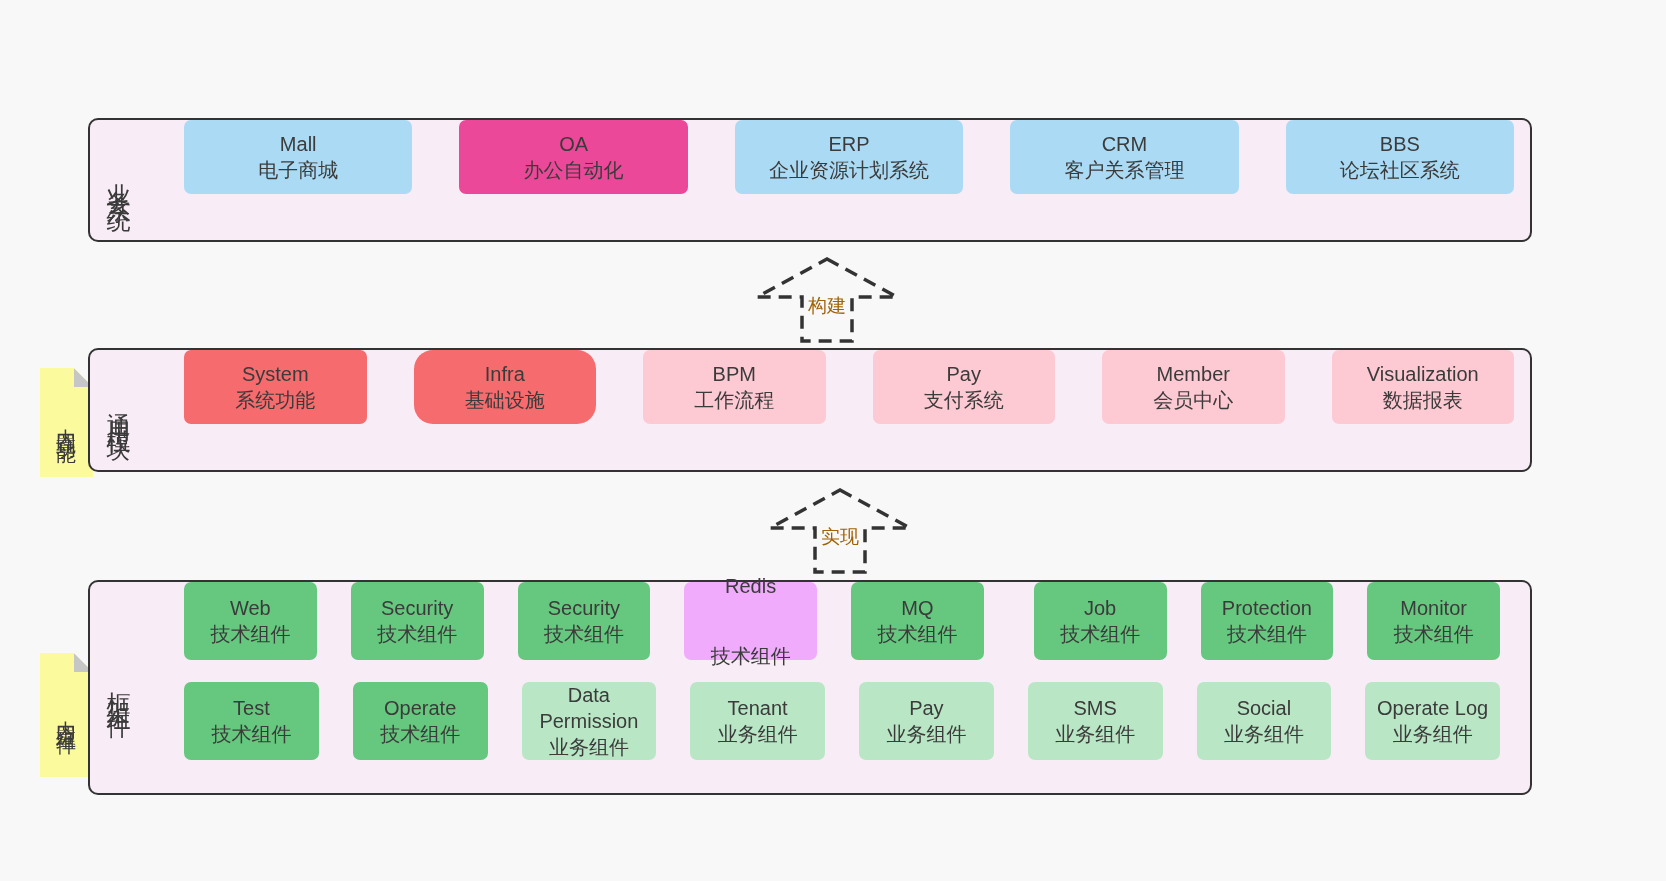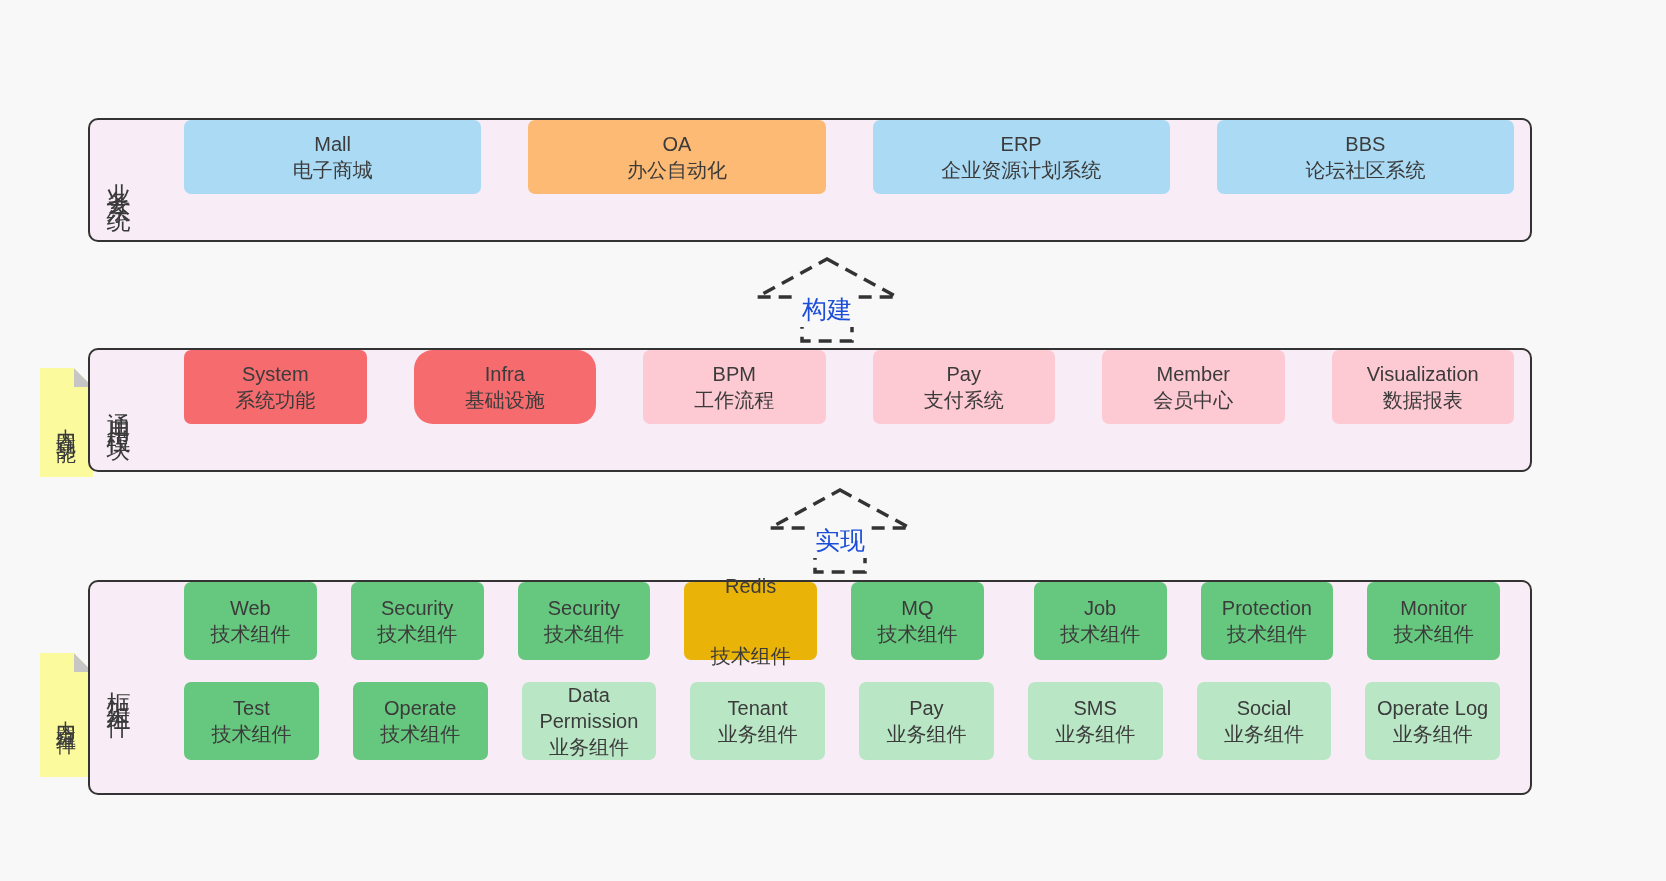--- a/index.html
+++ b/index.html
@@ -46,21 +46,21 @@
   .sticky span{
     writing-mode:vertical-rl;text-orientation:upright;
     font-size:20px;letter-spacing:5px;line-height:1;color:#3a3a3a;
   }
   .arrow{position:absolute;width:148px;height:88px;z-index:3;}
   #arrow-build{left:753px;top:256px;}
   #arrow-implement{left:766px;top:487px;}
   .arrow svg{position:absolute;left:0;top:0;}
   .arrow .arrow-label{
     position:absolute;left:50%;top:36px;transform:translateX(-50%);
-    background:#f8f8f8;padding:1px 4px;font-size:25px;color:#1d4ed8;white-space:nowrap;
+    background:#f8f8f8;padding:1px 4px;font-size:19px;color:#a16207;white-space:nowrap;
   }
 </style>
 </head>
 <body>
 
 <div class="sticky" id="sticky-functions">
   <div class="fold"></div>
   <span>内置功能</span>
 </div>
 <div class="sticky" id="sticky-components">
@@ -71,27 +71,31 @@
 <div class="band" id="band-business">
   <div class="band-label">
     <span>业务系统</span>
   </div>
   <div class="boxes">
       <div class="row">
         <div class="box" style="background: rgb(171, 219, 244);">
           <div>Mall</div>
           <div>电子商城</div>
         </div>
-        <div class="box" style="background: #fdba74;">
+        <div class="box" style="background: #ec4899;">
           <div>OA</div>
           <div>办公自动化</div>
         </div>
         <div class="box" style="background: rgb(171, 219, 244);">
           <div>ERP</div>
           <div>企业资源计划系统</div>
+        </div>
+        <div class="box" style="background: rgb(171, 219, 244);">
+          <div>CRM</div>
+          <div>客户关系管理</div>
         </div>
         <div class="box" style="background: rgb(171, 219, 244);">
           <div>BBS</div>
           <div>论坛社区系统</div>
         </div>
       </div>
     </div>
 </div>
 
 <div class="arrow" id="arrow-build">
@@ -153,21 +157,21 @@
           <div>技术组件</div>
         </div>
         <div class="box" style="background: rgb(102, 199, 126);">
           <div>Security</div>
           <div>技术组件</div>
         </div>
         <div class="box" style="background: rgb(102, 199, 126);">
           <div>Security</div>
           <div>技术组件</div>
         </div>
-        <div class="box" style="background: #eab308; gap: 44px;">
+        <div class="box" style="background: #f0abfc; gap: 44px;">
           <div>Redis</div>
           <div>技术组件</div>
         </div>
         <div class="box" style="background: rgb(102, 199, 126);">
           <div>MQ</div>
           <div>技术组件</div>
         </div>
         <div class="box" style="background: rgb(102, 199, 126); margin-left: 16px;">
           <div>Job</div>
           <div>技术组件</div>

